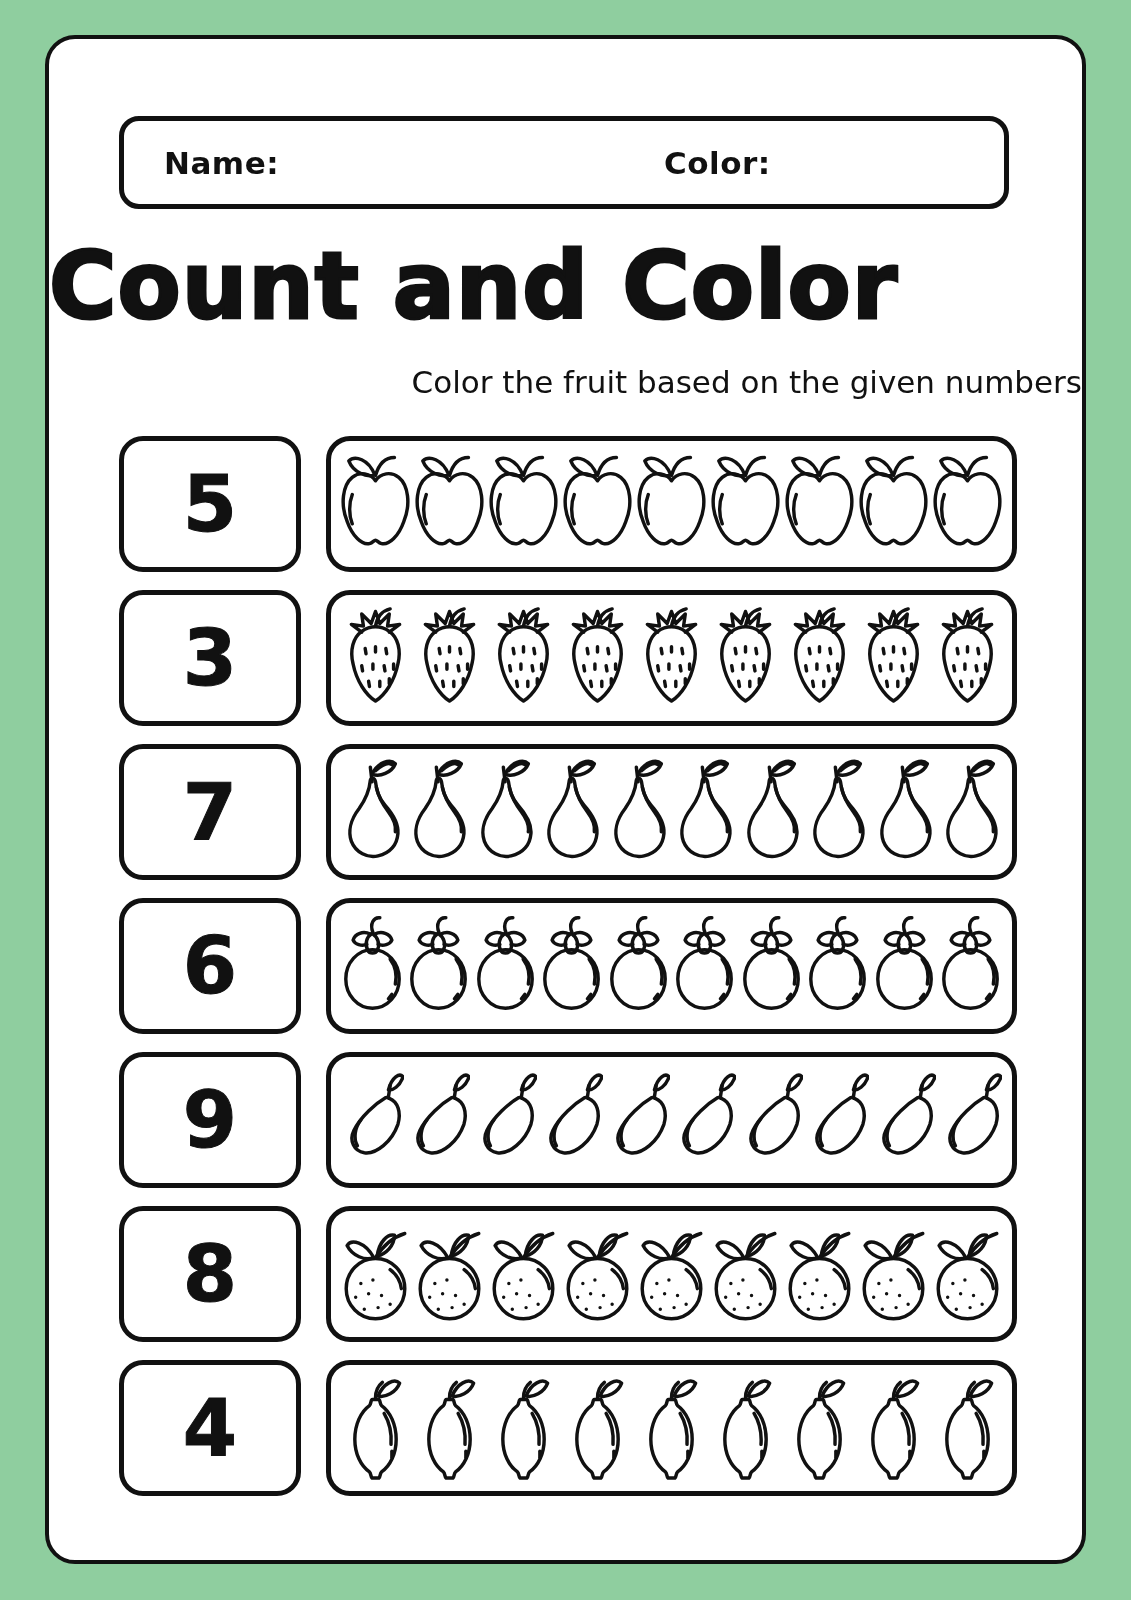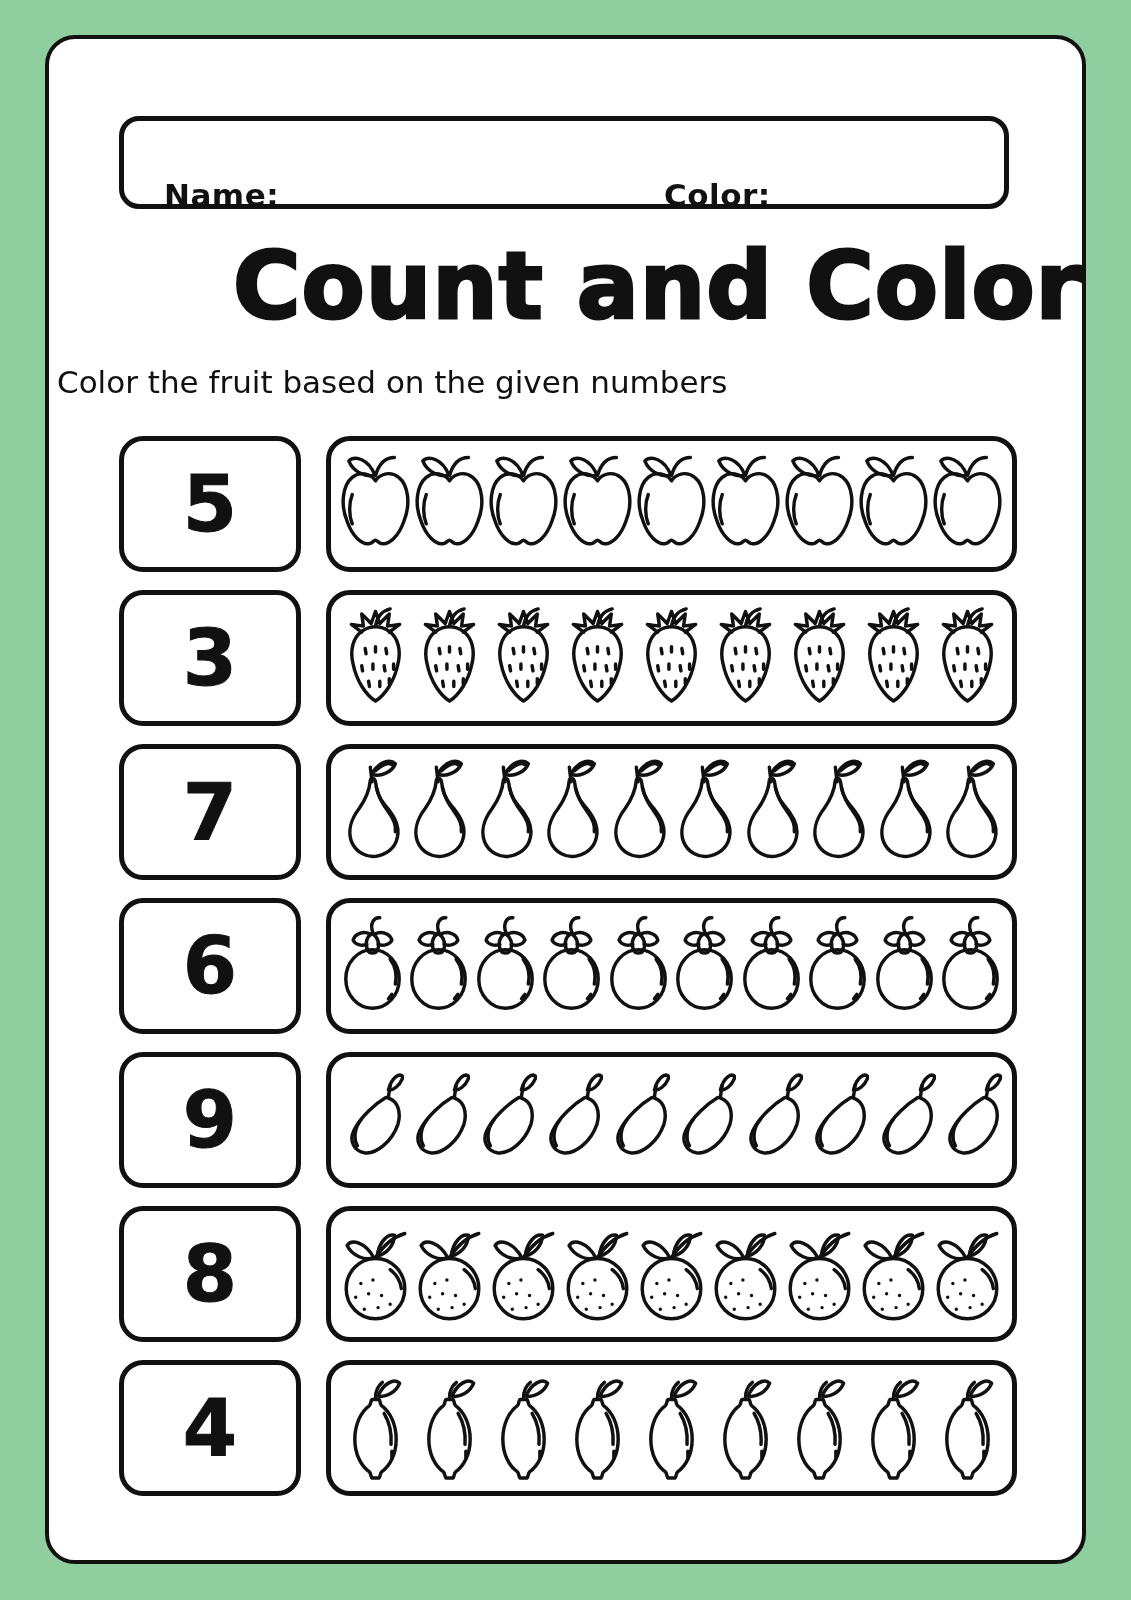--- a/index.html
+++ b/index.html
@@ -22,35 +22,35 @@
   .header-box{
     position:absolute;left:70px;top:77px;
     width:890px;height:93px;
     box-sizing:border-box;
     border:5px solid #111;
     border-radius:20px;
   }
   .header-label{
     position:absolute;top:0;height:100%;
     display:flex;align-items:center;
-    font-size:31px;font-weight:600;letter-spacing:.5px;margin-top:32px;
+    font-size:31px;font-weight:600;letter-spacing:.5px;
   }
   .header-label.name{left:40px;}
   .header-label.class{left:540px;}
   .title{
     position:absolute;left:0;top:190px;width:100%;
-    text-align:right;
+    text-align:left;
     font-size:92px;line-height:115px;
     font-weight:900;
     letter-spacing:1px;
     -webkit-text-stroke:3px #111;
   }
   .subtitle{
-    position:absolute;left:8px;top:325px;width:100%;
-    text-align:left;
+    position:absolute;left:0;top:325px;width:100%;
+    text-align:right;
     font-size:31px;line-height:36px;font-weight:500;
   }
   .rows{
     position:absolute;left:70px;top:397px;
     display:flex;flex-direction:column;gap:18px;
   }
   .row{display:flex;align-items:stretch;}
   .num-card{
     width:182px;height:136px;
     box-sizing:border-box;

